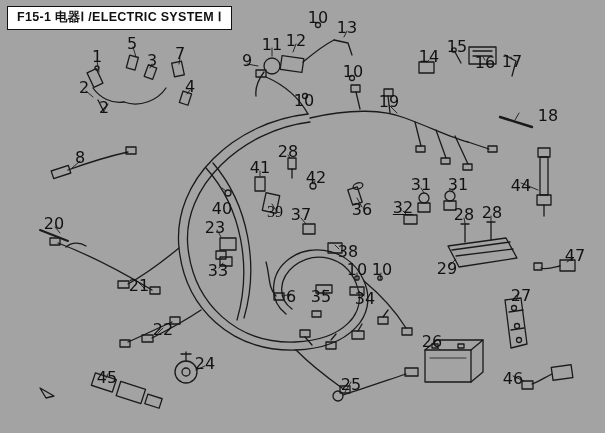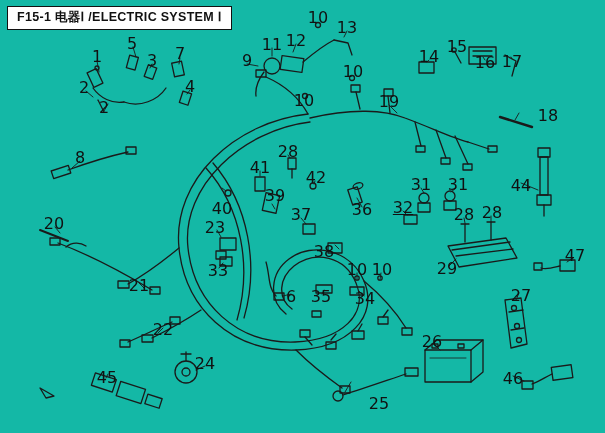--- a/index.html
+++ b/index.html
@@ -1,17 +1,17 @@
 <!DOCTYPE html>
 <html><head>
 <meta charset="utf-8">
 <style>
   html,body { margin:0; padding:0; background:#e8e8e8; }
   .page {
-    position:relative; width:605px; height:433px; background:#14b8a6;
+    position:relative; width:605px; height:433px; background:#a3a3a3;
     font-family:"Liberation Sans", sans-serif; overflow:hidden;
     margin:0 auto;
   }
   .title-box {
     position:absolute; left:7px; top:6px; z-index:3;
     border:1.6px solid #111; background:#fff;
     padding:2px 9px 3px 9px;
     font-size:12.5px; font-weight:bold; color:#111;
     letter-spacing:0.3px; white-space:nowrap;
   }
@@ -304,32 +304,32 @@
       <div class="callout" style="left: 80px; top: 158px;">8</div>
       <div class="callout" style="left: 54px; top: 224px;">20</div>
       <div class="callout" style="left: 139px; top: 286px;">21</div>
       <div class="callout" style="left: 163px; top: 330px;">22</div>
       <div class="callout" style="left: 107px; top: 378px;">45</div>
       <div class="callout" style="left: 205px; top: 364px;">24</div>
       <div class="callout" style="left: 222px; top: 185px; margin-top: 24px;">40</div>
       <div class="callout" style="left: 260px; top: 168px;">41</div>
       <div class="callout" style="left: 288px; top: 152px;">28</div>
       <div class="callout" style="left: 316px; top: 178px;">42</div>
-      <div class="callout" style="left: 275px; top: 196px;">39</div>
+      <div class="callout" style="left: 275px; top: 212px; font-family: Liberation Serif, serif;">39</div>
       <div class="callout" style="left: 215px; top: 228px;">23</div>
       <div class="callout" style="left: 301px; top: 215px;">37</div>
       <div class="callout" style="left: 362px; top: 210px;">36</div>
-      <div class="callout" style="left: 324px; top: 252px; text-align: right;">38</div>
+      <div class="callout" style="left: 348px; top: 252px; text-align: right;">38</div>
       <div class="callout" style="left: 218px; top: 271px;">33</div>
       <div class="callout" style="left: 291px; top: 297px;">6</div>
       <div class="callout" style="left: 321px; top: 297px;">35</div>
       <div class="callout" style="left: 357px; top: 270px;">10</div>
       <div class="callout" style="left: 382px; top: 270px;">10</div>
       <div class="callout" style="left: 365px; top: 299px;">34</div>
-      <div class="callout" style="left: 351px; top: 404px; margin-left: 28px;">25</div>
+      <div class="callout" style="left: 351px; top: 385px;">25</div>
       <div class="callout" style="left: 421px; top: 185px;">31</div>
       <div class="callout" style="left: 458px; top: 185px;">31</div>
       <div class="callout" style="left: 403px; top: 208px; text-decoration: underline;">32</div>
       <div class="callout" style="left: 464px; top: 215px;">28</div>
       <div class="callout" style="left: 492px; top: 213px;">28</div>
       <div class="callout" style="left: 447px; top: 269px;">29</div>
       <div class="callout" style="left: 521px; top: 186px;">44</div>
       <div class="callout" style="left: 575px; top: 256px;">47</div>
       <div class="callout" style="left: 521px; top: 296px;">27</div>
       <div class="callout" style="left: 432px; top: 342px;">26</div>

